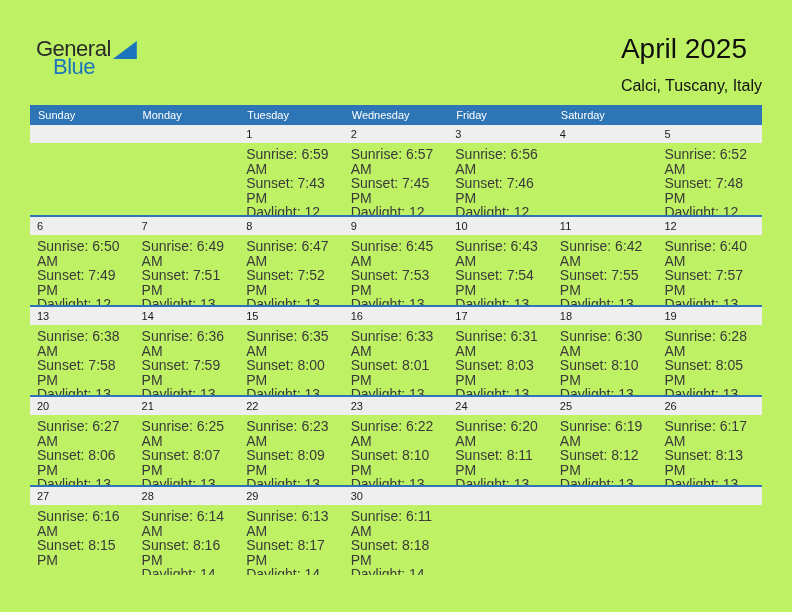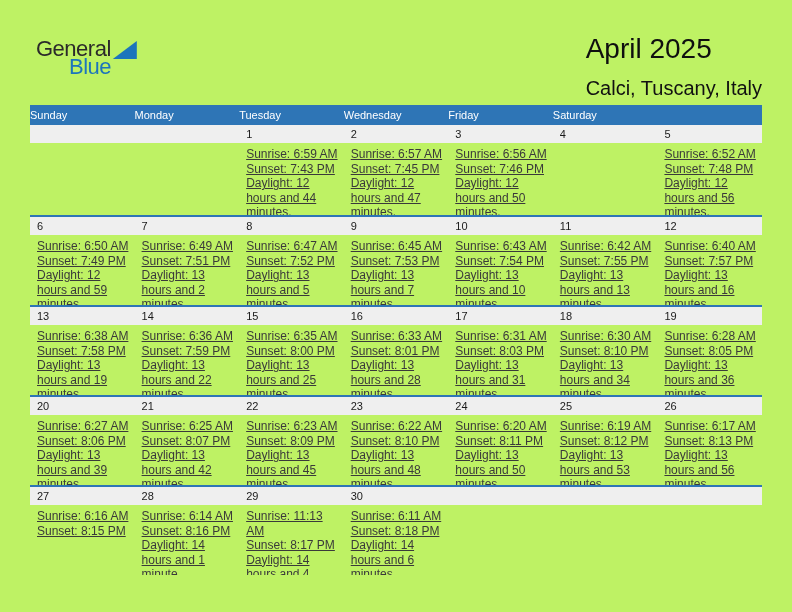--- a/index.html
+++ b/index.html
@@ -6,38 +6,38 @@
   html,body { background:#ffffff; }
   body { font-family:"Liberation Sans", sans-serif; }
   .page { position:relative; width:792px; height:612px; background:#bef264; overflow:hidden; }
 
   
   .logo { position:absolute; left:36px; top:38px; line-height:1; }
   .logo-line1 { display:flex; align-items:flex-end; }
   .logo-general { font-size:22px; color:#2b2a2a; letter-spacing:-0.5px; }
   .logo-tri { display:inline-block; width:24px; height:18px; margin-left:2px; margin-bottom:1px;
               background:#1c75bc; clip-path:polygon(0 100%, 100% 0, 100% 100%); }
-  .logo-blue { font-size:22px; color:#1c75bc; letter-spacing:-0.5px; margin-left:33px; margin-top:-4px; }
+  .logo-blue { font-size:22px; color:#1c75bc; letter-spacing:-0.5px; margin-left:17px; margin-top:-4px; }
 
   
   .titleblock { position:absolute; right:30px; top:33px; }
   .cal-title { font-size:28px; color:#0f0f0f; font-weight:400; }
-  .cal-subtitle { font-size:20px; color:#111111; margin-top:12px; }
+  .cal-subtitle { font-size:16px; color:#111111; margin-top:12px; }
 
   
   .calendar { position:absolute; left:30px; top:105px; width:732px; }
   .cal-head { display:grid; grid-template-columns:repeat(7,1fr); background:#2e75b6; height:20px; }
-  .cal-head .hcell { color:#ffffff; font-size:11px; line-height:20px; padding-left:0;
+  .cal-head .hcell { color:#ffffff; font-size:11px; line-height:20px; padding-left:8px;
                      white-space:nowrap; overflow:hidden; }
   .week { display:grid; grid-template-columns:repeat(7,1fr); height:90px; }
   .week + .week { border-top:2px solid #2e75b6; }
   .cell { overflow:hidden; }
   .num { height:18px; background:#efefef; font-size:11px; color:#1a1a1a;
          padding:3px 0 0 7px; line-height:13px; }
-  .cellbody { padding:4px 6px 0 7px; font-size:12px; line-height:14.5px; color:#3a3a3a;text-decoration:underline; }
+  .cellbody { padding:4px 6px 0 7px; font-size:14px; line-height:14.5px; color:#3a3a3a; }
 </style>
 </head>
 <body>
 
 <div class="page">
 
   <div class="logo">
     <div class="logo-line1">
       <span class="logo-general">General</span>
       <span class="logo-tri"></span>
@@ -291,21 +291,21 @@
             <div class="num">28</div>
             <div class="cellbody">
               <div>Sunrise: 6:14 AM</div>
               <div>Sunset: 8:16 PM</div>
               <div>Daylight: 14 hours and 1 minute.</div>
             </div>
           </div>
           <div class="cell">
             <div class="num">29</div>
             <div class="cellbody">
-              <div>Sunrise: 11:13 AM</div>
+              <div>Sunrise: 6:13 AM</div>
               <div>Sunset: 8:17 PM</div>
               <div>Daylight: 14 hours and 4 minutes.</div>
             </div>
           </div>
           <div class="cell">
             <div class="num">30</div>
             <div class="cellbody">
               <div>Sunrise: 6:11 AM</div>
               <div>Sunset: 8:18 PM</div>
               <div>Daylight: 14 hours and 6 minutes.</div>

